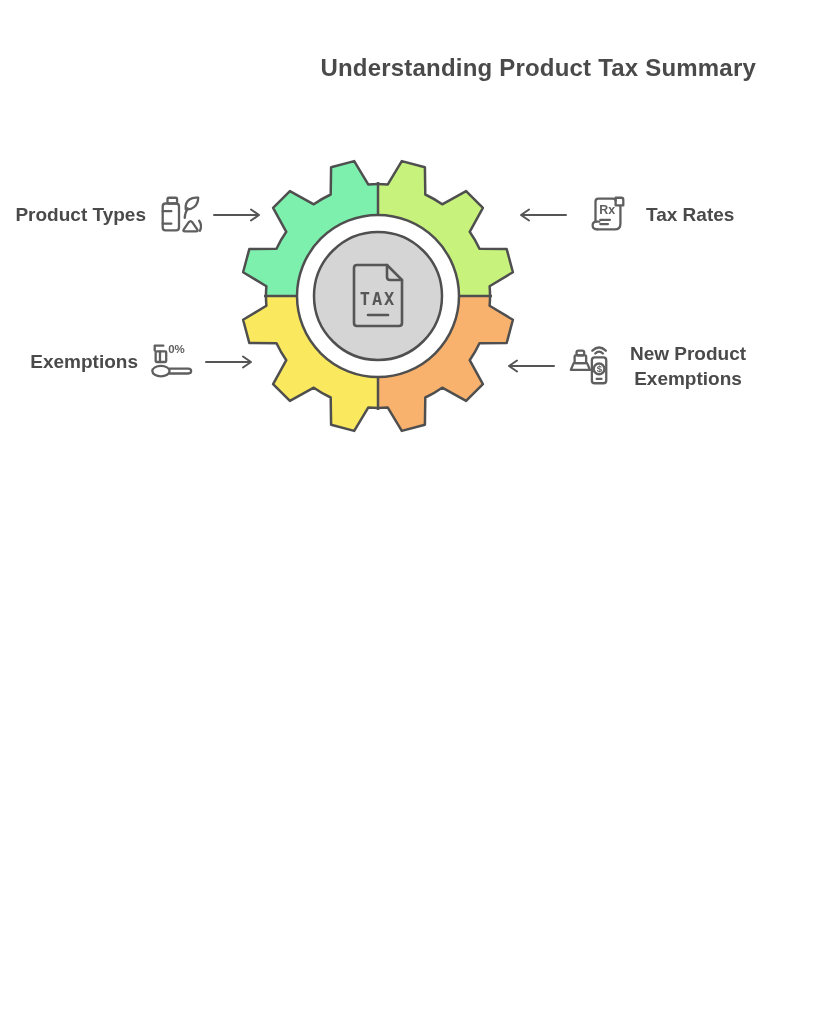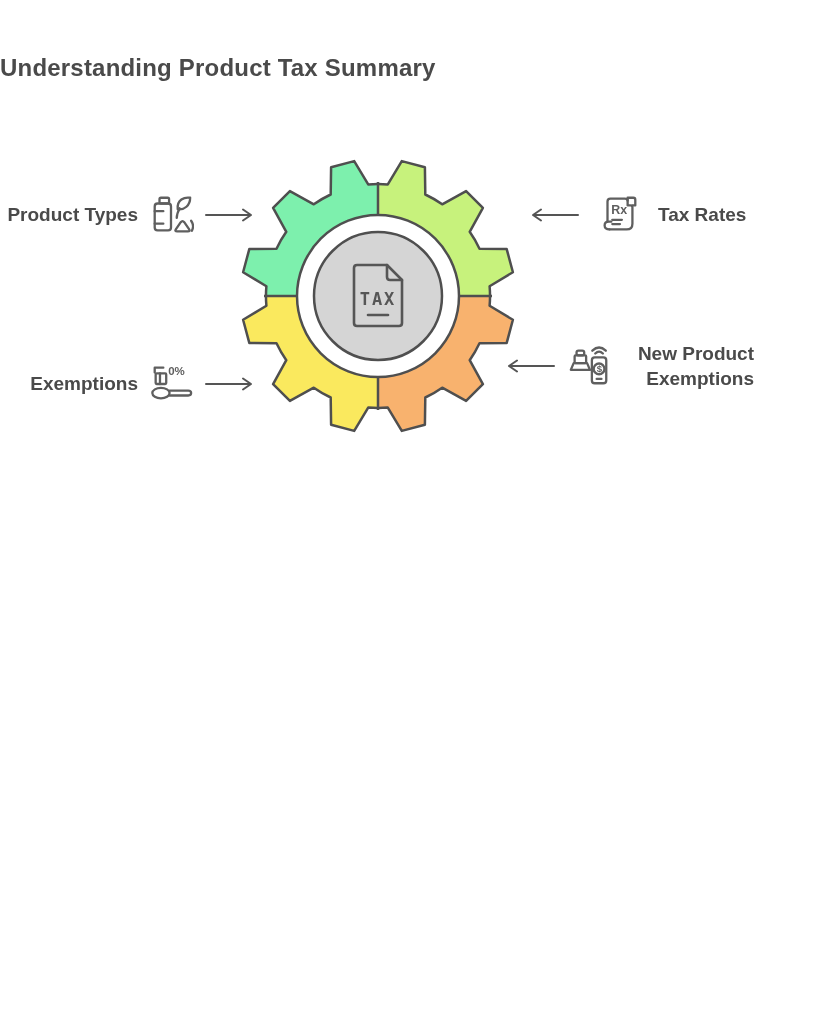--- a/index.html
+++ b/index.html
@@ -4,30 +4,30 @@
 <style>
   :root{
     --ink:#4f4f4f; --icon:#5f5f5f; --text:#4a4a4a; --arrow:#555555; --hub:#d5d5d5;
   }
   html,body{margin:0;padding:0;background:#ffffff;}
   .canvas{
     position:relative; width:819px; height:1024px; background:#ffffff; overflow:hidden;
     font-family:"Liberation Sans", sans-serif;
   }
   .title{
-    position:absolute; left:0; top:54px; width:756px; text-align:left;
+    position:absolute; left:0; top:54px; width:756px; text-align:right;
     font-size:24px; font-weight:700; color:var(--text); letter-spacing:.2px;
   }
   .callout{
     position:absolute; display:flex; align-items:center; gap:10px; height:58px;
   }
   .callout .label{
     font-size:19px; font-weight:700; color:var(--text); line-height:1.32;
   }
-  .callout.right-side .label{ text-align:right; }
+  .callout.right-side .label{ text-align:center; }
   .callout.left-side{ justify-content:flex-end; }
   .callout.left-side .label{ text-align:right; }
   .icon48{ width:46px; height:46px; flex:0 0 auto; }
   .icon48 *{ vector-effect:none; }
   .arrow-svg{ width:52px; height:16px; flex:0 0 auto; }
   .gear-wrap{ position:absolute; left:228px; top:146px; width:300px; height:300px; }
   svg text{ font-family:"DejaVu Sans Mono","Liberation Mono",monospace; }
   svg .badge{ font-family:"Liberation Sans",sans-serif; font-weight:700; fill:var(--icon); }
 </style>
 </head>
@@ -70,55 +70,55 @@
         <g stroke="#565656" stroke-width="2.6" fill="none" stroke-linejoin="round" stroke-linecap="round">
           <path d="M -21,-31 H 9 L 24,-16 V 27 Q 24,30 21,30 H -21 Q -24,30 -24,27 V -28 Q -24,-31 -21,-31 Z"></path>
           <path d="M 9,-31 V -19 Q 9,-16 12,-16 H 24"></path>
           <line x1="-10" y1="19" x2="10" y2="19"></line>
         </g>
         <text x="0" y="9" text-anchor="middle" font-size="17" font-weight="bold" letter-spacing="2" fill="#565656" stroke="none">TAX</text>
       </g>
     </svg>
   </div>
 
-  <div class="callout left-side" style="left:0; top:186px; width:256px;">
+  <div class="callout left-side" style="left:8px; top:186px; width:256px;">
     <div class="label">Product Types</div>
     <svg class="icon48" viewBox="0 0 48 48" fill="none" stroke="var(--icon)" stroke-width="2.4" stroke-linecap="round" stroke-linejoin="round">
       <rect x="12" y="6" width="10" height="6" rx="1.5"></rect>
       <rect x="7" y="12" width="17" height="28" rx="3"></rect>
       <line x1="7" y1="20" x2="16" y2="20"></line>
       <line x1="7" y1="33" x2="16" y2="33"></line>
       <path d="M31,18 C30,8 38,5 44,6 C44,14 38,19 31,18 Z"></path>
       <path d="M33,17 C31,21 30,24 30,27"></path>
       <path d="M29,39 l5.2,-7.5 q1.8,-2.4 3.6,0 L43,39 q1.4,2 -1.4,2 H30.4 q-2.8,0 -1.4,-2 Z"></path>
       <path d="M45,30 q3.6,5 0.8,10.5"></path>
     </svg>
     <svg class="arrow-svg" viewBox="0 0 52 16" fill="none" stroke="var(--arrow)" stroke-width="2" stroke-linecap="round" stroke-linejoin="round">
       <line x1="2" y1="8" x2="46" y2="8"></line>
       <polyline points="39,2.5 47,8 39,13.5"></polyline>
     </svg>
   </div>
 
-  <div class="callout right-side" style="left:528px; top:186px;gap:16px;">
+  <div class="callout right-side" style="left:516px; top:186px;gap:16px;">
     <svg class="arrow-svg" viewBox="0 0 52 16" fill="none" stroke="var(--arrow)" stroke-width="2" stroke-linecap="round" stroke-linejoin="round">
       <line x1="50" y1="8" x2="6" y2="8"></line>
       <polyline points="13,2.5 5,8 13,13.5"></polyline>
     </svg>
     <svg class="icon48" viewBox="0 0 48 48" fill="none" stroke="var(--icon)" stroke-width="2.4" stroke-linecap="round" stroke-linejoin="round">
       <path d="M12,31 V10 Q12,7 15,7 H30 Q33,7 33,9 V14 H36 Q38,14 38,16 V33 Q38,39 32,39 H14"></path>
       <path d="M33,9 V6 H39 Q41,6 41,8 V14 H38"></path>
       <path d="M14,39 Q9,39 9,35 Q9,31 13,31 H16"></path>
       <text class="badge" x="16" y="23" font-size="13" stroke="none">Rx</text>
       <line x1="17" y1="29" x2="27" y2="29"></line>
       <line x1="17" y1="33.5" x2="25" y2="33.5"></line>
     </svg>
     <div class="label">Tax Rates</div>
   </div>
 
-  <div class="callout left-side" style="left:0; top:355px; width:256px;align-items:center;">
+  <div class="callout left-side" style="left:0; top:333px; width:256px;align-items:center;">
     <div class="label">Exemptions</div>
     <svg class="icon48" viewBox="0 0 48 48" fill="none" stroke="var(--icon)" stroke-width="2.4" stroke-linecap="round" stroke-linejoin="round">
       <path d="M7,12 V7 H16"></path>
       <rect x="8" y="13" width="11" height="11" rx="1"></rect>
       <line x1="12.5" y1="13" x2="12.5" y2="24"></line>
       <text class="badge" x="21" y="15" font-size="12" stroke="none">0%</text>
       <ellipse cx="13.5" cy="33.5" rx="9" ry="5.5"></ellipse>
       <path d="M22.5,31 H42 Q45,31 45,33.5 Q45,36 42,36 H22.5"></path>
     </svg>
     <svg class="arrow-svg" viewBox="0 0 52 16" fill="none" stroke="var(--arrow)" stroke-width="2" stroke-linecap="round" stroke-linejoin="round">

